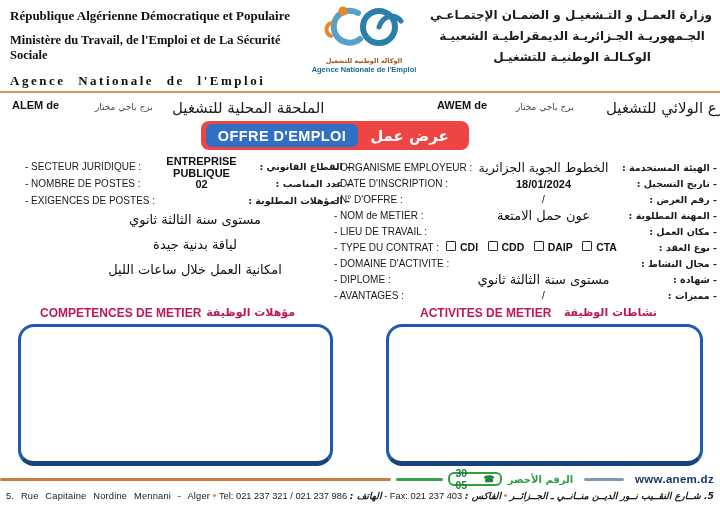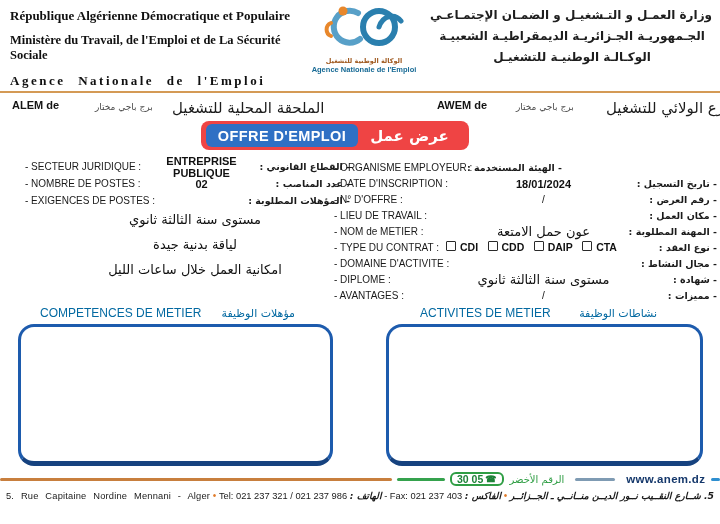--- a/index.html
+++ b/index.html
@@ -60,41 +60,41 @@
   .cb-group{ display:flex; justify-content:space-between; padding:0 4px 0 4px; }
   .cb{ display:flex; align-items:flex-start; gap:4px; cursor:pointer; }
   .cb .box{ width:10px; height:10px; border:1.5px solid #2a2a2a; border-radius:1px; background:#fff; }
   .cb .cb-label{ font-size:10.5px; font-weight:600; }
 
   .exigences{ position:absolute; left:55px; top:207px; width:280px; direction:rtl; text-align:center;
               font-family:"DejaVu Sans", sans-serif; font-size:13px; color:#101010; }
   .exigences div{ height:25px; line-height:25px; }
 
   
-  .box-hdr{ position:absolute; top:306px; display:flex; justify-content:space-between; align-items:center;
-            color:#0369a1; font-weight:normal; }
+  .box-hdr{ position:absolute; top:306px; display:flex; justify-content:space-between; 
+            color:#be185d; font-weight:bold; }
   #hdr-comp{ left:18px; width:315px; padding:0 38px 0 22px; }
   #hdr-act{ left:386px; width:317px; padding:0 46px 0 34px; }
   .box-hdr .bh-fr{ font-size:12px; }
   .box-hdr .bh-ar{ font-family:"DejaVu Sans", sans-serif; font-size:11px; direction:rtl; }
 
   .big-box{ position:absolute; top:324px; height:142px; background:#fff;
             border:3px solid #1d5bad; border-bottom:5px solid #16427f; border-radius:16px; }
   #box-comp{ left:18px; width:315px; }
   #box-act{ left:386px; width:317px; }
 
   
   .foot-sep{ position:absolute; left:0; top:471px; width:720px; height:16px; display:flex; align-items:center; }
   .hl{ height:3px; border-radius:2px; }
   .hl-orange{ background:#c87f3e; width:392px; }
   .hl-green{ background:#35a24d; width:48px; margin:0 5px; }
   .badge{ display:flex; align-items:center; gap:2px; border:2px solid #2f9e44; border-radius:6px;
           padding:0 5px; height:14px; color:#1e8238; font-weight:bold; font-size:10.5px; background:#fff; }
   .badge .phone{ font-size:9px; line-height:1; }
-  .green-label{ color:#2f9e44; font-weight:normal; font-size:10px; font-family:"DejaVu Sans", sans-serif;
+  .green-label{ color:#2f9e44; font-weight:bold; font-size:10px; font-family:"DejaVu Sans", sans-serif;
                 margin:0 6px; direction:rtl; white-space:nowrap; }
   .hl-mid{ background:#7f9bb3; width:40px; margin:0 5px; }
   .site{ color:#15386b; font-weight:bold; font-size:11.5px; letter-spacing:.3px; margin:0 6px; }
   .hl-blue{ background:#2e8fd0; flex:1; }
 
   .foot-addr{ position:absolute; left:6px; top:490px; width:708px; display:flex; align-items:center;
               justify-content:space-between; font-size:9.3px; color:#1a1a1a; white-space:nowrap; }
   .addr-fr{ word-spacing:4px; letter-spacing:.2px; }
   .dot{ color:#e07b2a; font-size:10px; }
   .ar-s{ font-family:"DejaVu Sans", sans-serif; font-weight:bold; direction:rtl; font-size:9.3px;font-style:italic; }
@@ -164,41 +164,42 @@
 
   <div class="exigences">
     <div>مستوى سنة الثالثة ثانوي</div>
     <div>لياقة بدنية جيدة</div>
     <div>امكانية العمل خلال ساعات الليل</div>
   </div>
 
   <div class="col-right">
     <div class="frow">
       <span class="flabel">- ORGANISME EMPLOYEUR :</span>
+      <span class="fval hand">الخطوط الجوية الجزائرية</span>
       <span class="flabel-ar">- الهيئة المستخدمة :</span>
     </div>
     <div class="frow">
       <span class="flabel">- DATE D'INSCRIPTION :</span>
       <span class="fval bold">18/01/2024</span>
       <span class="flabel-ar">- تاريخ التسجيل :</span>
     </div>
     <div class="frow">
       <span class="flabel">- N° D'OFFRE :</span>
       <span class="fval">/</span>
       <span class="flabel-ar">- رقم العرض :</span>
     </div>
     <div class="frow">
+      <span class="flabel">- NOM de METIER :</span>
+      <span class="fval hand hand-lg">عون حمل الامتعة</span>
+      <span class="flabel-ar">- المهنة المطلوبة :</span>
+    </div>
+    <div class="frow">
       <span class="flabel">- LIEU DE TRAVAIL :</span>
       <span class="fval"></span>
       <span class="flabel-ar">- مكان العمل :</span>
-    </div>
-    <div class="frow">
-      <span class="flabel">- NOM de METIER :</span>
-      <span class="fval hand hand-lg">عون حمل الامتعة</span>
-      <span class="flabel-ar">- المهنة المطلوبة :</span>
     </div>
     <div class="frow row-contract">
       <span class="flabel">- TYPE DU CONTRAT :</span>
       <span class="fval">
         <span class="cb-group">
           <span class="cb">
             <span class="box"></span>
             <span class="cb-label">CDI</span>
           </span>
           <span class="cb">

